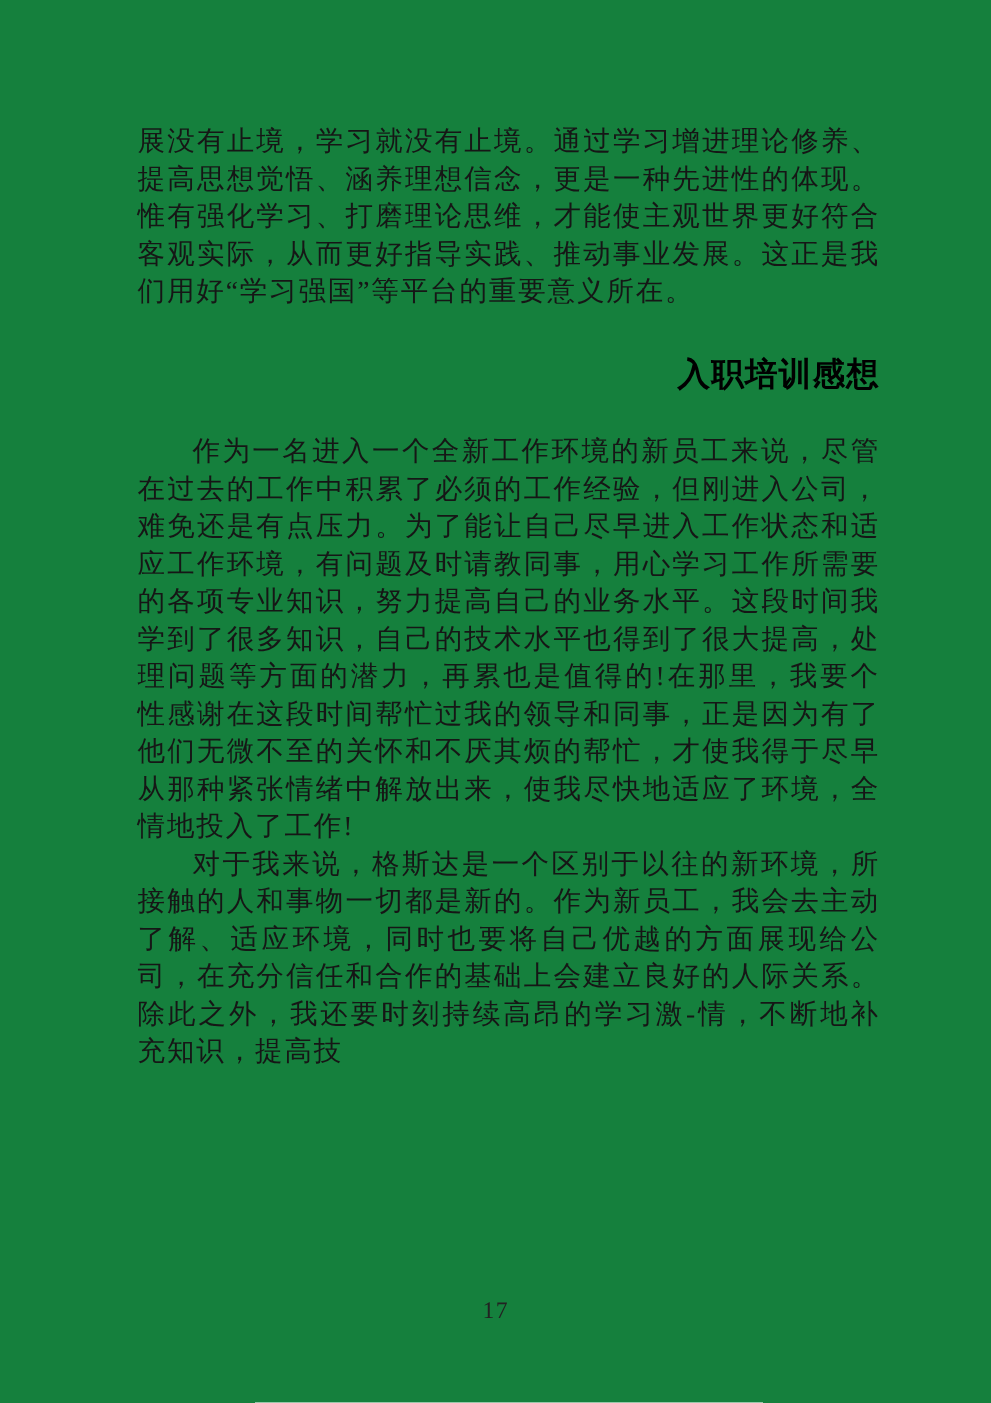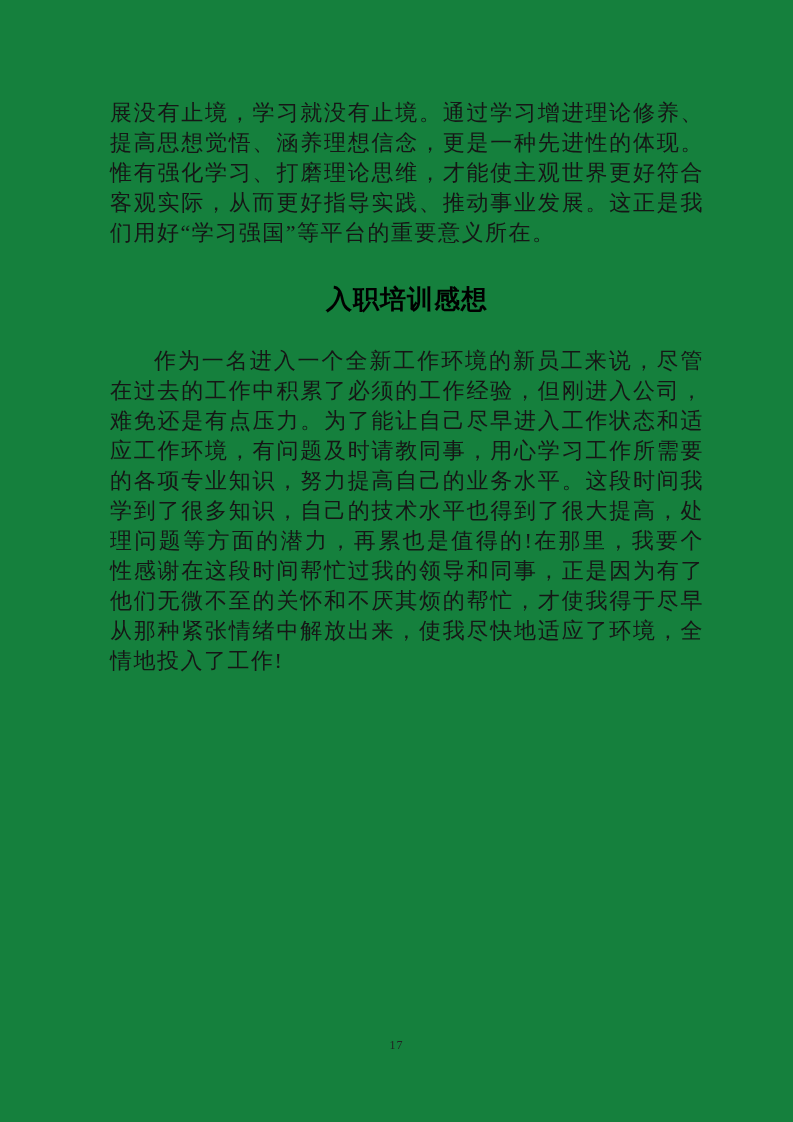--- a/index.html
+++ b/index.html
@@ -41,46 +41,47 @@
     text-align: right;
     padding-right: 28px;
     white-space: pre;
   }
   .article-title {
     margin: 32px 0 28px 0;
     font-family: "Liberation Sans", "DejaVu Sans", sans-serif;
     font-weight: 700;
     font-size: 26px;
     line-height: 38px;
-    text-align: center;
+    text-align: right;
     letter-spacing: 1px;
     color: #000000;
   }
   .page-number {
     position: absolute;
     left: 0;
     right: 0;
     top: 1038px;
     text-align: center;
-    font-size: 12px;
+    font-size: 19px;
     letter-spacing: 1px;
     color: #222222;
   }
 </style>
 </head>
 <body>
 
 <div class="page">
   <div class="content">
 
     <p class="body-para">展没有止境，学习就没有止境。通过学习增进理论修养、提高思想觉悟、涵养理想信念，更是一种先进性的体现。惟有强化学习、打磨理论思维，才能使主观世界更好符合客观实际，从而更好指导实践、推动事业发展。这正是我们用好“学习强国”等平台的重要意义所在。</p>
 
 
     <h1 class="article-title">入职培训感想</h1>
 
     <p class="body-para indent">作为一名进入一个全新工作环境的新员工来说，尽管在过去的工作中积累了必须的工作经验，但刚进入公司，难免还是有点压力。为了能让自己尽早进入工作状态和适应工作环境，有问题及时请教同事，用心学习工作所需要的各项专业知识，努力提高自己的业务水平。这段时间我学到了很多知识，自己的技术水平也得到了很大提高，处理问题等方面的潜力，再累也是值得的!在那里，我要个性感谢在这段时间帮忙过我的领导和同事，正是因为有了他们无微不至的关怀和不厌其烦的帮忙，才使我得于尽早从那种紧张情绪中解放出来，使我尽快地适应了环境，全情地投入了工作!</p>
 
 
+    <p class="body-para indent">对于我来说，格斯达是一个区别于以往的新环境，所接触的人和事物一切都是新的。作为新员工，我会去主动了解、适应环境，同时也要将自己优越的方面展现给公司，在充分信任和合作的基础上会建立良好的人际关系。除此之外，我还要时刻持续高昂的学习激-情，不断地补充知识，提高技</p>
 
   </div>
 
   <div class="page-number">17</div>
 </div>
 
 </body></html>

